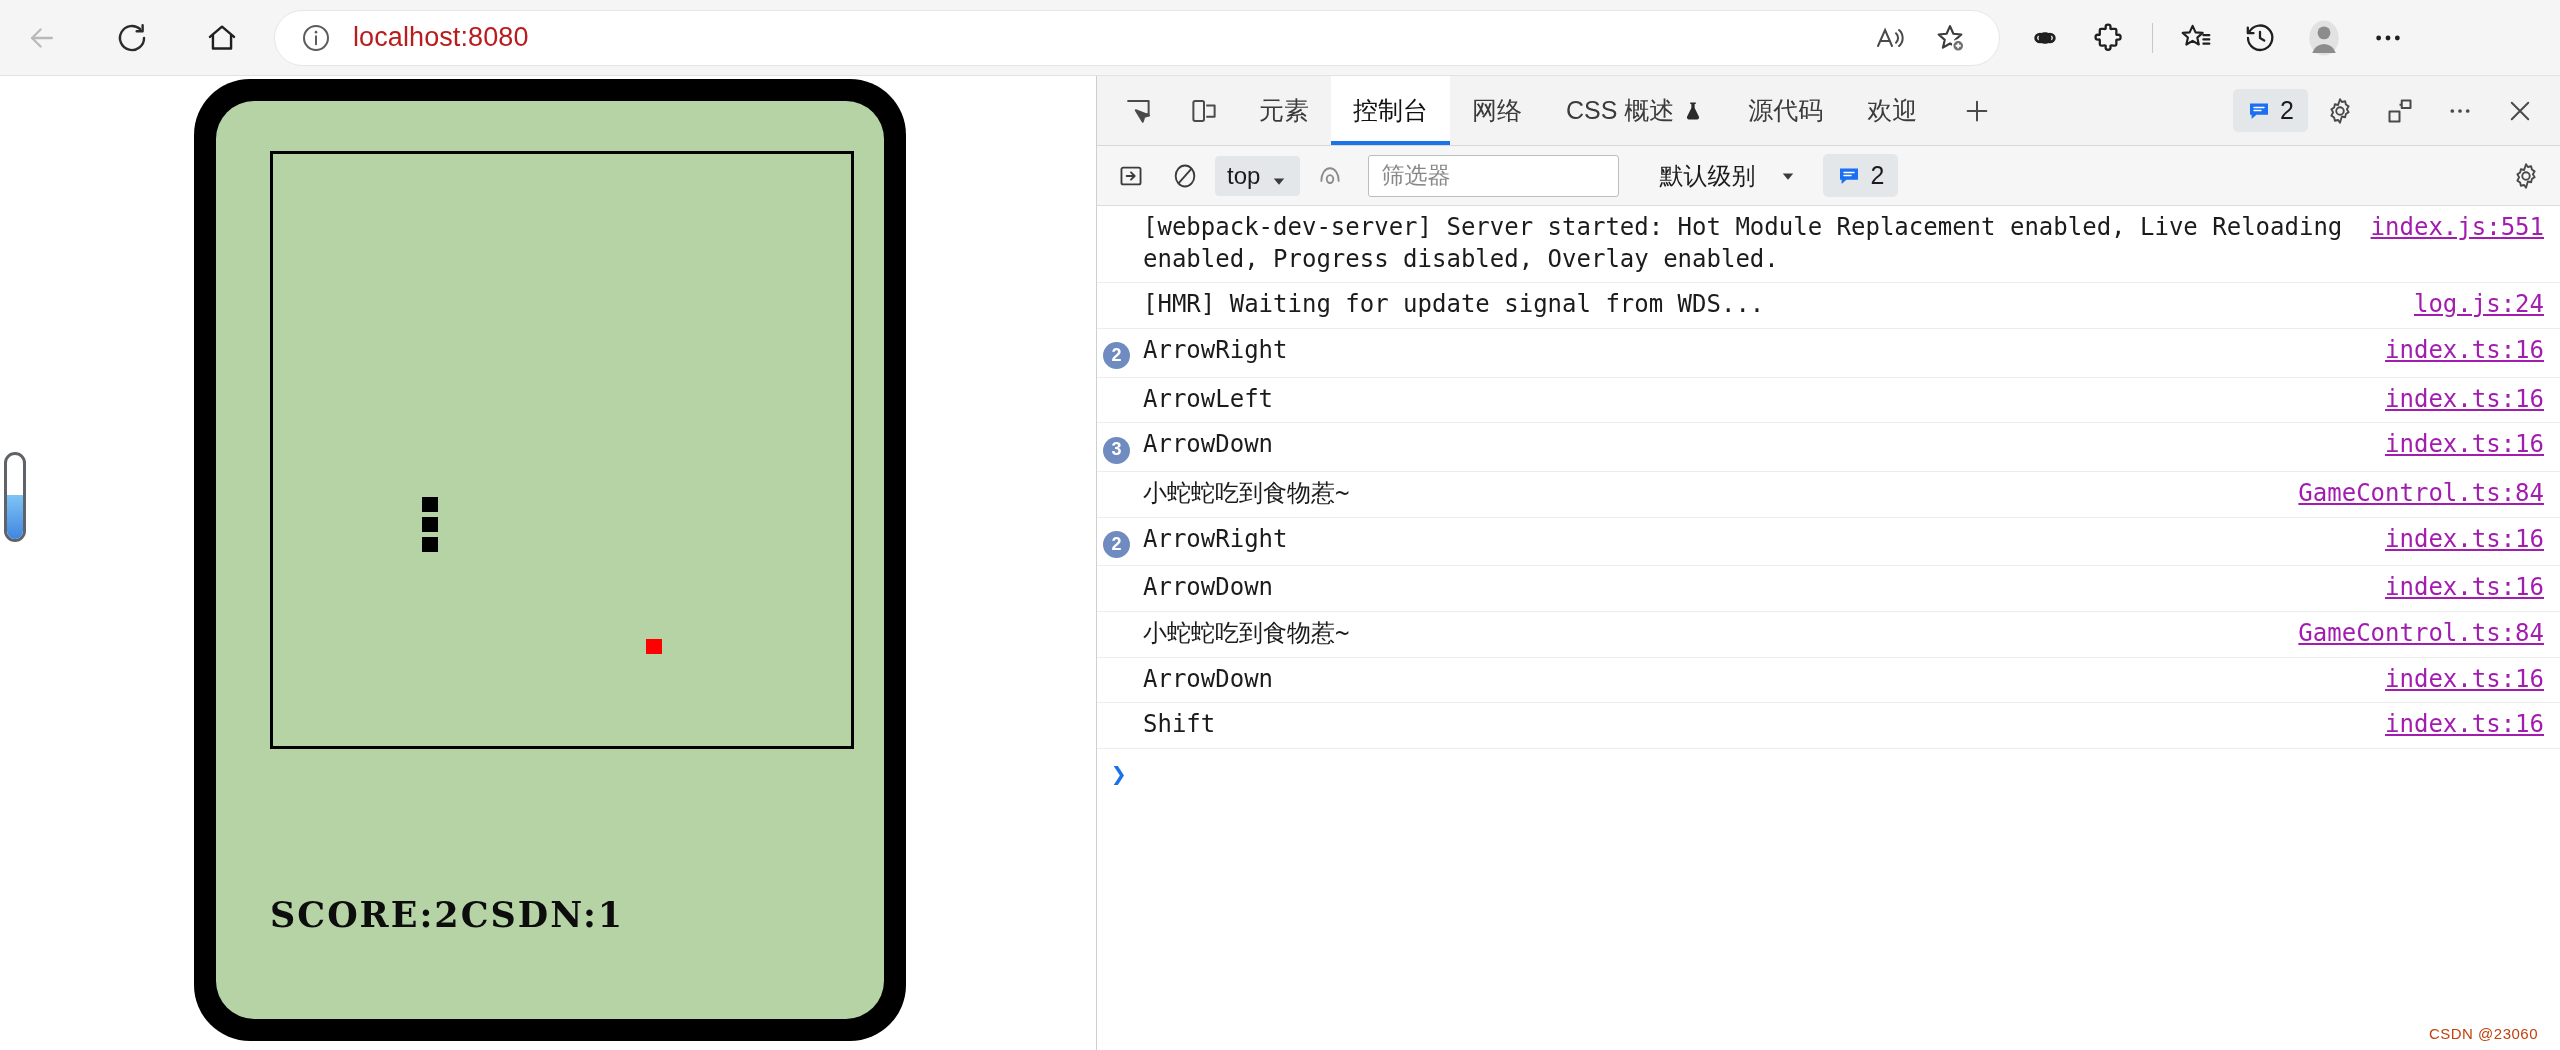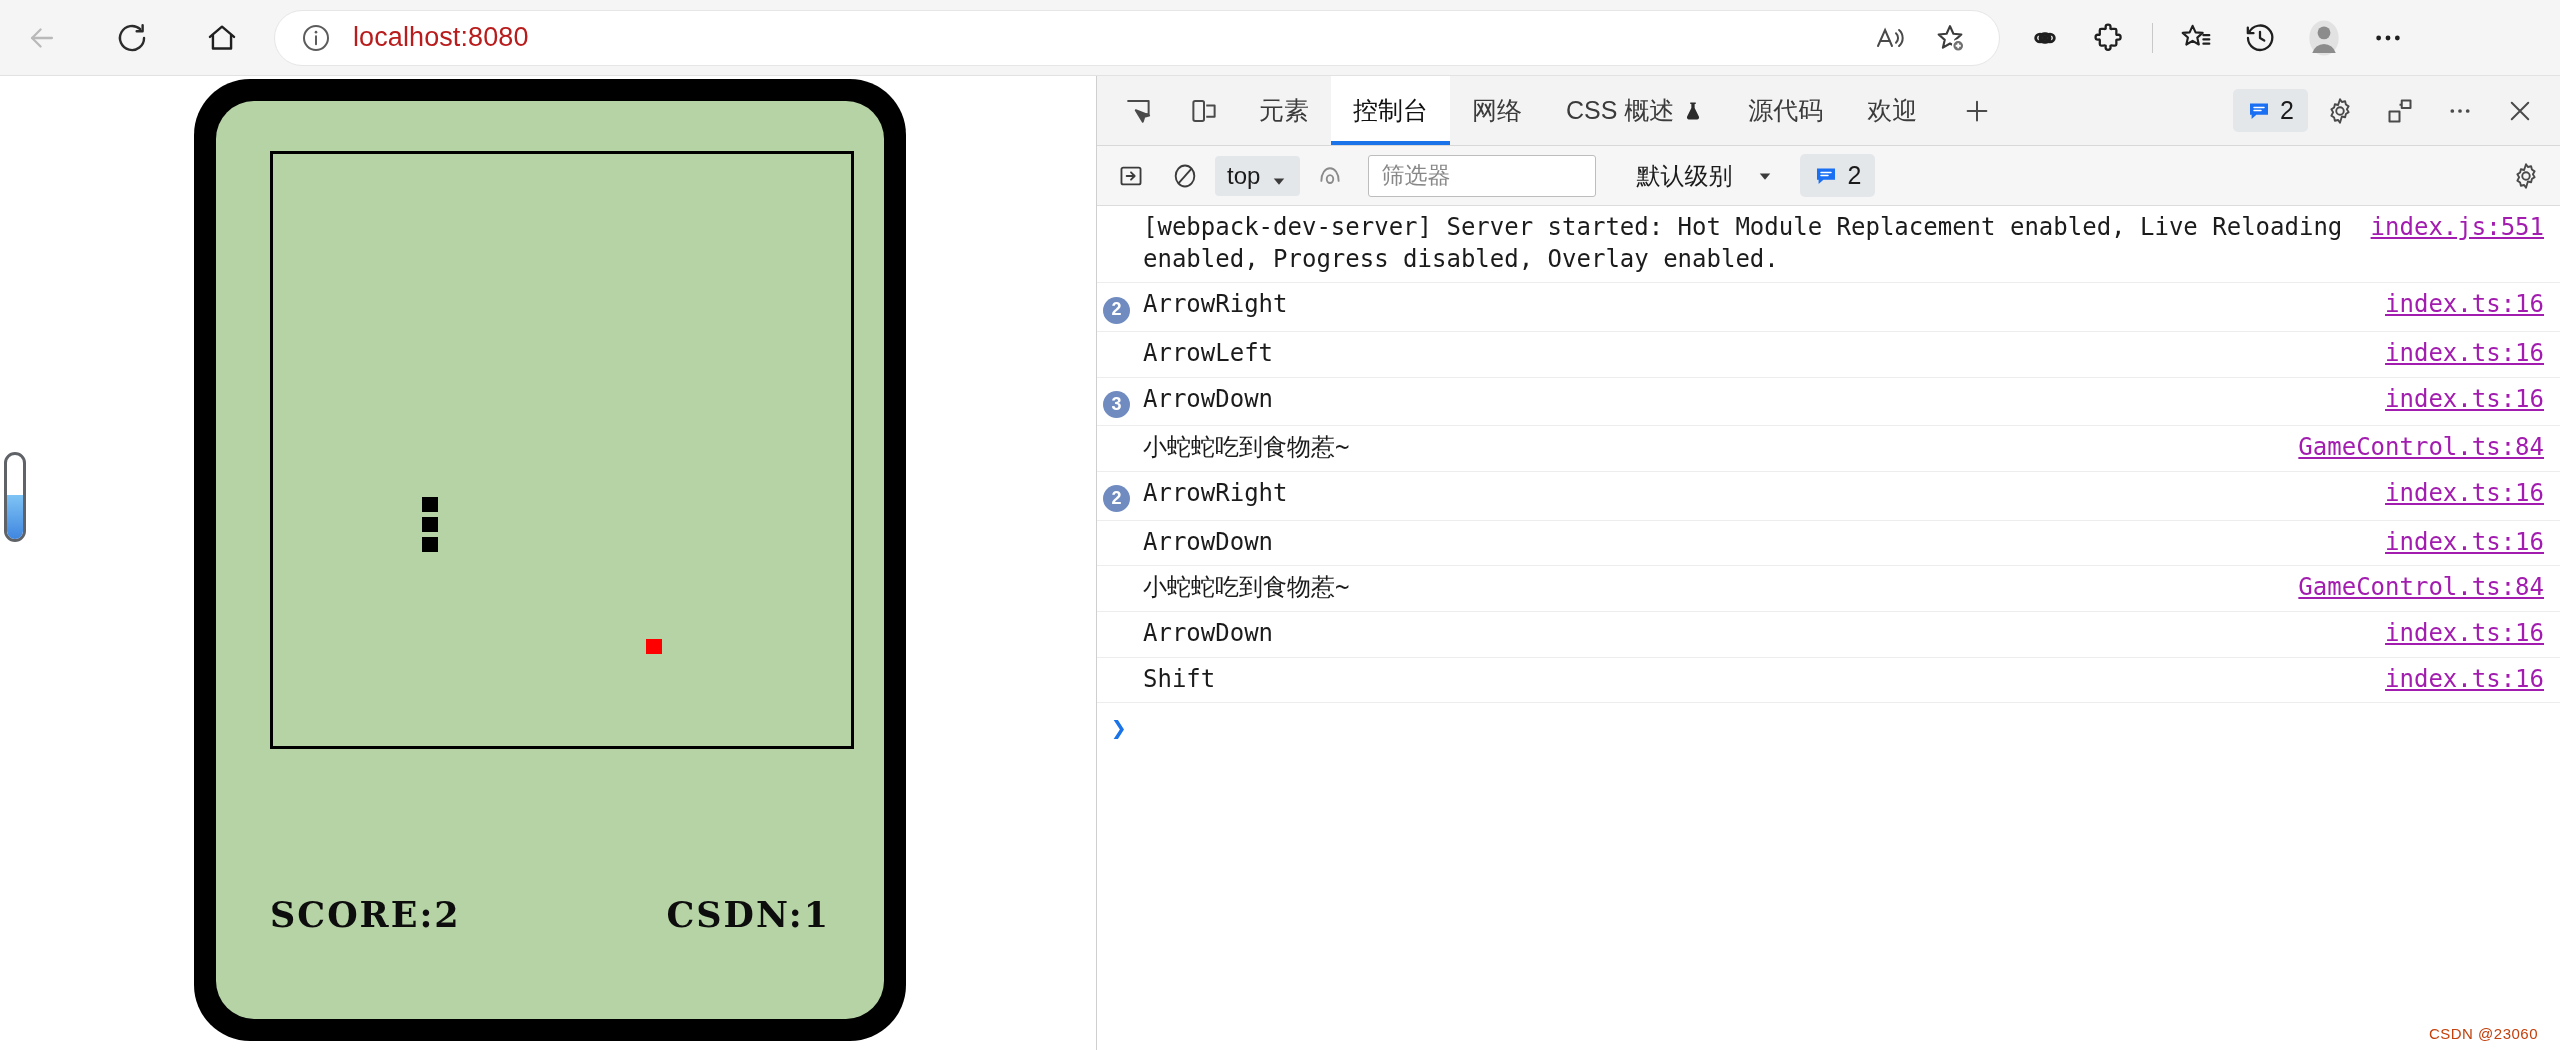--- a/index.html
+++ b/index.html
@@ -122,21 +122,20 @@
   }
   #food {
     position: absolute;
     background: #ff0000;
   }
   #score-row {
     position: absolute;
     left: 54px; right: 54px;
     bottom: 84px;
     display: flex;
-    justify-content: space-between;
     align-items: baseline;
     font-family: "DejaVu Serif", "Liberation Serif", serif;
     font-weight: 700;
     font-size: 35px;
     letter-spacing: 2px;
     color: #0d0d0d;
   }
 
   
   #devtools {
@@ -228,21 +227,21 @@
     display: flex; align-items: flex-end; gap: 10px;
     background: #e4e7ea;
     border-radius: 4px;
     padding: 6px 12px;
     font-size: 24px;
     color: #1b1b1b;
     flex: none;
   }
   #filter-input {
     flex: none;
-    width: 228px;
+    width: 251px;
     height: 42px;
     background: #ffffff;
     border: 1px solid #bdbdbd;
     border-radius: 3px;
     display: flex; align-items: center;
     padding: 0 12px;
     margin-left: 8px;
     font-size: 23px;
     color: #888888;
   }
@@ -569,20 +568,25 @@
   </div>
 
   <div id="console-body">
 
     <div class="log-row">
         <div class="log-badge-slot"></div>
         <div class="log-text">[webpack-dev-server] Server started: Hot Module Replacement enabled, Live Reloading enabled, Progress disabled, Overlay enabled.</div>
         <a class="log-src">index.js:551</a>
       </div>
       <div class="log-row">
+        <div class="log-badge-slot"></div>
+        <div class="log-text">[HMR] Waiting for update signal from WDS...</div>
+        <a class="log-src">log.js:24</a>
+      </div>
+      <div class="log-row">
         <div class="log-badge-slot"><span class="count-badge">2</span></div>
         <div class="log-text">ArrowRight</div>
         <a class="log-src">index.ts:16</a>
       </div>
       <div class="log-row">
         <div class="log-badge-slot"></div>
         <div class="log-text">ArrowLeft</div>
         <a class="log-src">index.ts:16</a>
       </div>
       <div class="log-row">

